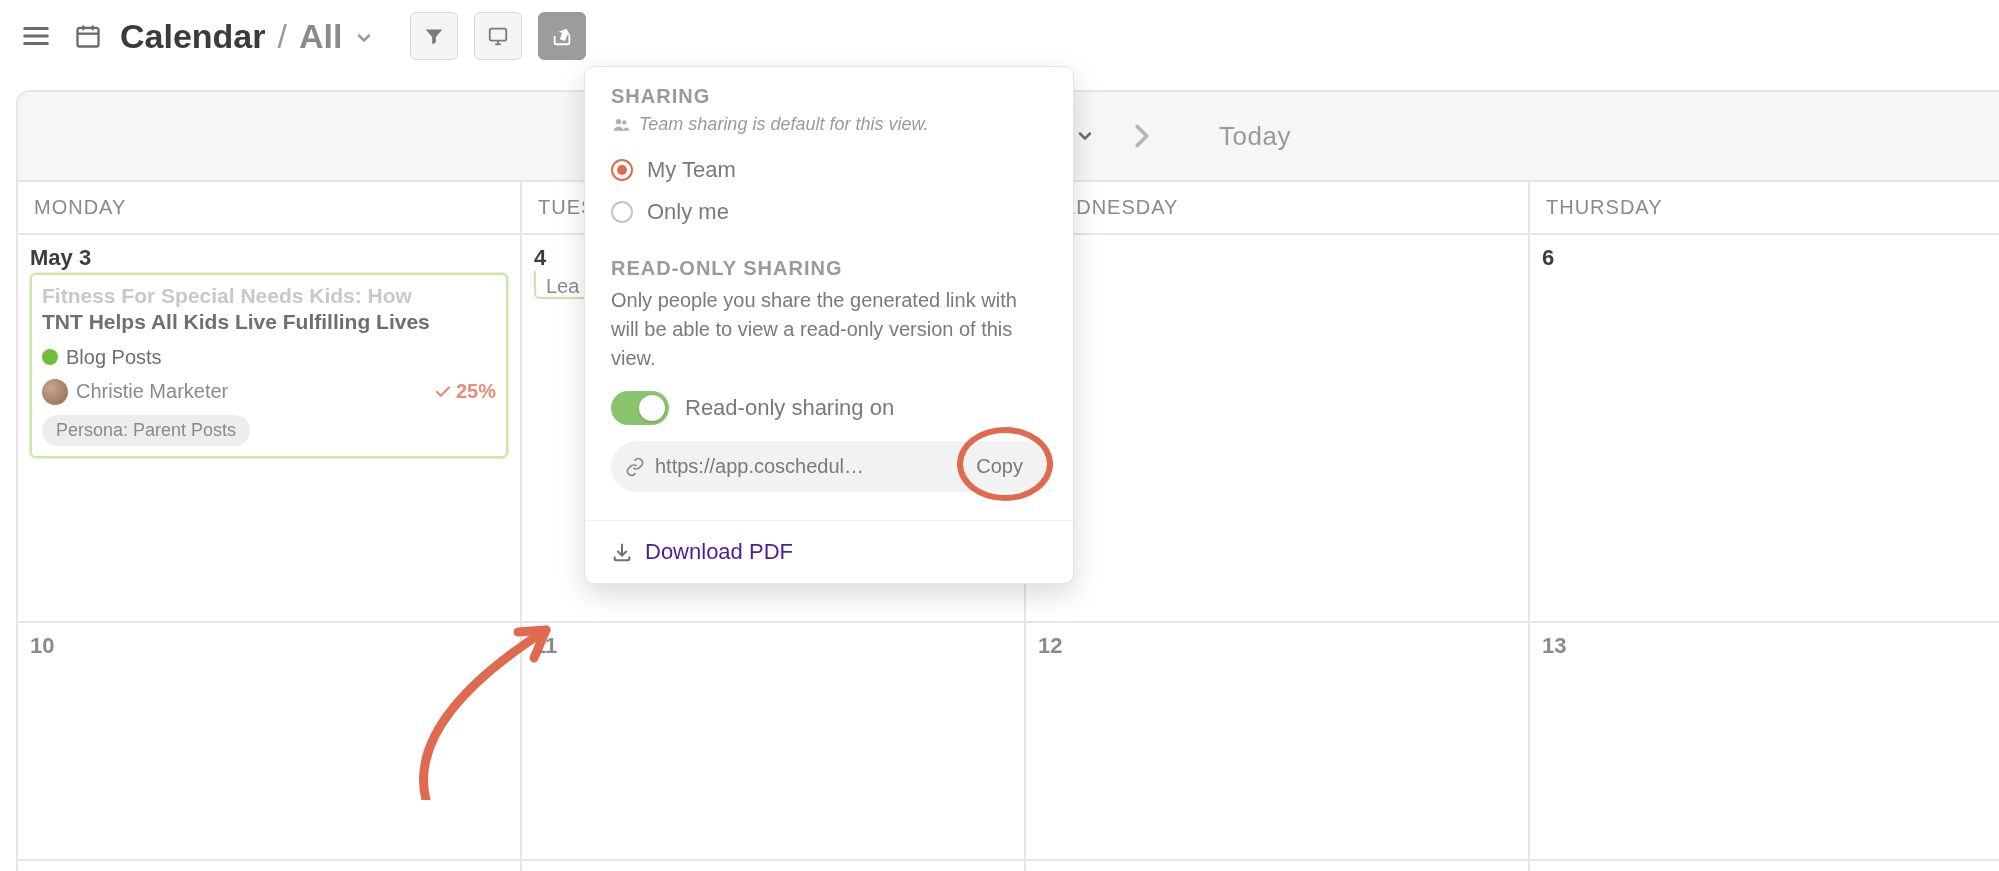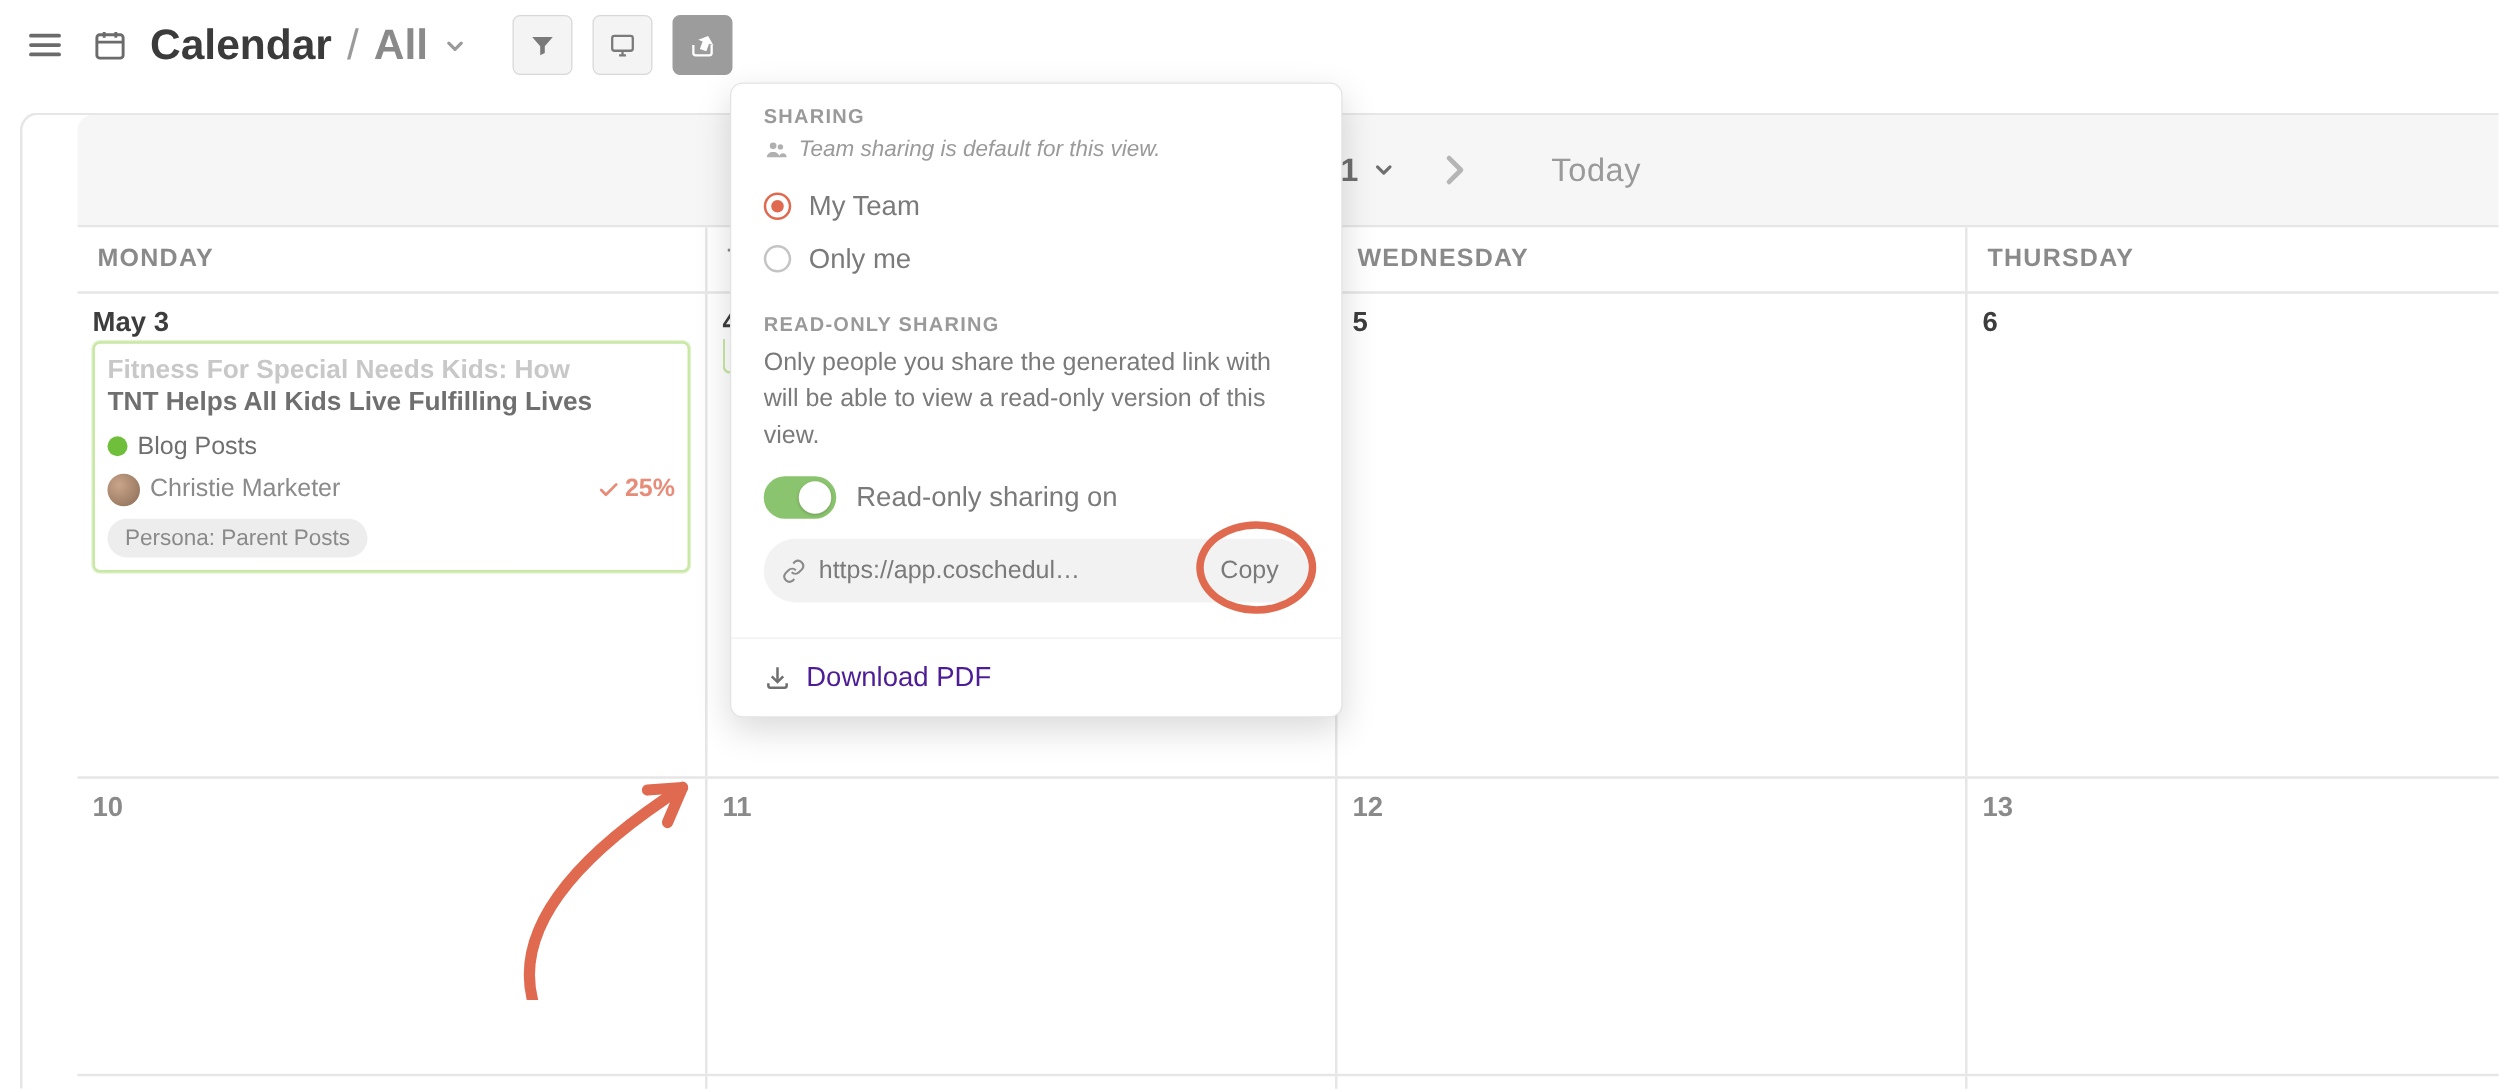--- a/index.html
+++ b/index.html
@@ -61,21 +61,20 @@
 
   
   .calendar-frame {
     position: absolute;
     left: 16px; right: 0; top: 90px; bottom: 0;
     border: 2px solid #e6e6e6;
     border-bottom: none;
     border-right: none;
     border-top-left-radius: 14px;
     background: #fff;
-    padding-left: 44px;
   }
   .calendar-header {
     height: 90px;
     background: #f6f6f6;
     border-bottom: 2px solid #e6e6e6;
     border-top-left-radius: 12px;
     display: flex;
     align-items: center;
     justify-content: center;
     gap: 28px;
@@ -96,21 +95,21 @@
   .calendar-header .today { font-weight:400; color:#9a9a9a; margin-left: 30px; }
 
   .day-headers {
     display: grid;
     grid-template-columns: 504px 504px 504px 471px;
     border-bottom: 2px solid #e6e6e6;
   }
   .day-headers > div {
     padding: 14px 16px;
     font-size: 20px;
-    font-weight: 700;
+    font-weight: 400;
     letter-spacing: 1px;
     color: #8a8a8a;
     border-right: 2px solid #e6e6e6;
   }
   .day-headers > div:last-child { border-right: none; }
 
   .cal-row {
     display: grid;
     grid-template-columns: 504px 504px 504px 471px;
     border-bottom: 2px solid #e6e6e6;
@@ -205,21 +204,21 @@
     border: 1px solid #e3e3e3;
     border-radius: 10px;
     box-shadow: 0 10px 28px rgba(0,0,0,0.15);
     z-index: 50;
     padding: 18px 0 0 0;
   }
   .pop-section {
     padding: 0 26px 10px 26px;
   }
   .pop-h {
-    font-size: 16px;
+    font-size: 20px;
     font-weight: 700;
     letter-spacing: 1px;
     color: #9a9a9a;
     margin-bottom: 6px;
   }
   .pop-note {
     font-style: italic;
     color:#9a9a9a;
     font-size: 18px;
     display:flex; align-items:center; gap:8px;

